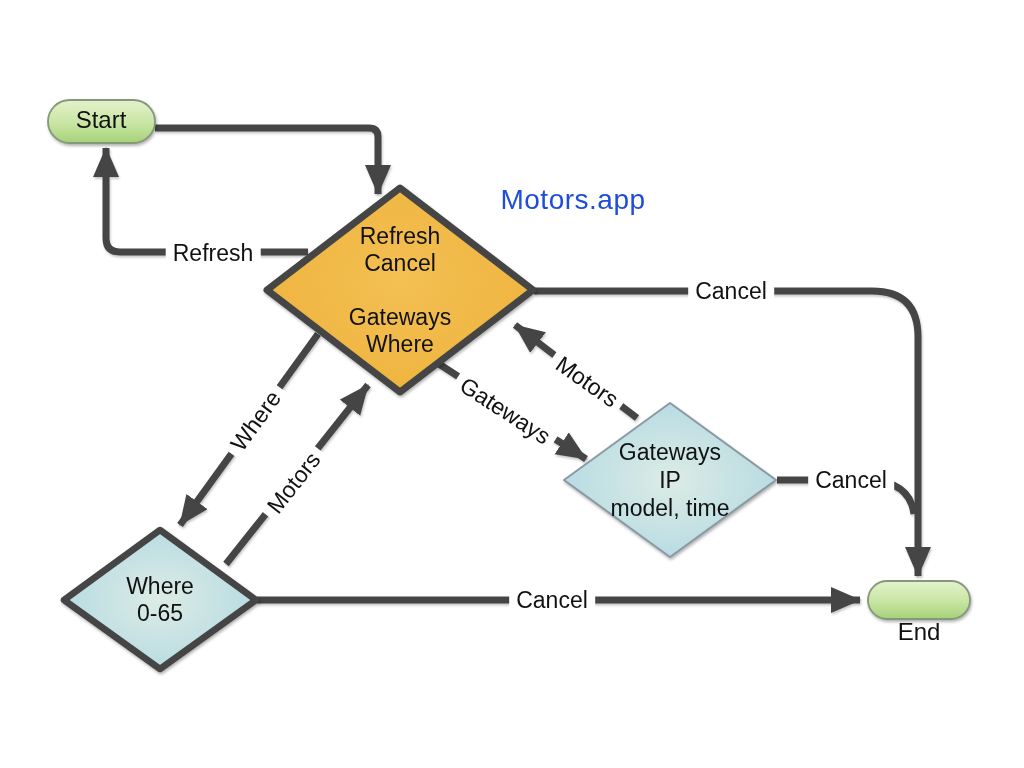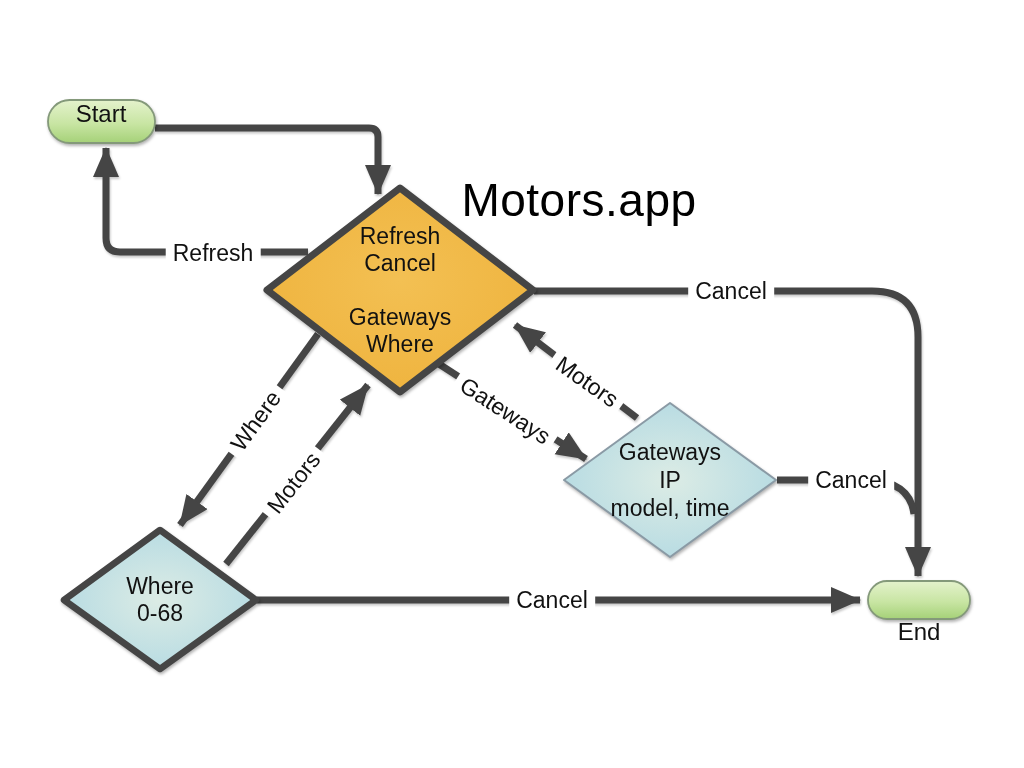--- a/index.html
+++ b/index.html
@@ -6,21 +6,21 @@
   .stage{
     position:relative;width:1024px;height:768px;background:#ffffff;overflow:hidden;
     font-family:"Liberation Sans", sans-serif;color:#111;
   }
   .diagram-svg{position:absolute;left:0;top:0;width:1024px;height:768px;}
   .shape-shadow{filter:drop-shadow(1px 2px 1.5px rgba(0,0,0,0.30));}
   .line-shadow{filter:drop-shadow(1px 2px 1px rgba(0,0,0,0.22));}
 
   .title{
     position:absolute;left:573px;top:200px;transform:translate(-50%,-50%);
-    font-size:46px;letter-spacing:0.5px;white-space:nowrap;color:#000000;margin-left:6px;
+    font-size:28px;letter-spacing:0.5px;white-space:nowrap;color:#1d4ed8;
   }
   .node-label{
     position:absolute;transform:translate(-50%,-50%);
     text-align:center;white-space:nowrap;
   }
   .node-line{font-size:23px;line-height:27px;min-height:27px;}
   .node-line.gw{line-height:28px;min-height:28px;}
   .terminal-label{font-size:24px;line-height:24px;}
   .edge-label{
     position:absolute;background:#ffffff;font-size:23px;line-height:25px;
@@ -68,39 +68,39 @@
       <rect x="48" y="100" width="107" height="43" rx="21.5" fill="url(#gradGreen)" stroke="#84997a" stroke-width="1.8"></rect>
       <polygon points="400,188 533,290 400,392 267,290" fill="url(#gradOrange)" stroke="#454545" stroke-width="7" stroke-linejoin="round"></polygon>
       <polygon points="670,403 776,480 670,557 564,480" fill="url(#gradBlue)" stroke="#8a9aa5" stroke-width="2" stroke-linejoin="round"></polygon>
       <polygon points="160,530 256,600 160,669 64,600" fill="url(#gradBlue)" stroke="#454545" stroke-width="6.5" stroke-linejoin="round"></polygon>
       <rect x="868" y="581" width="102" height="38" rx="19" fill="url(#gradGreen)" stroke="#84997a" stroke-width="1.8"></rect>
     </g>
   </svg>
 
   <div class="title">Motors.app</div>
 
-  <div class="node-label terminal-label" style="left:101px;top:114px;">Start</div>
+  <div class="node-label terminal-label" style="left:101px;top:120px;">Start</div>
 
   <div class="node-label" style="left:400px;top:290px;">
     <div class="node-line">Refresh</div>
     <div class="node-line">Cancel</div>
     <div class="node-line"></div>
     <div class="node-line">Gateways</div>
     <div class="node-line">Where</div>
   </div>
 
   <div class="node-label" style="left:670px;top:480px;">
     <div class="node-line gw">Gateways</div>
     <div class="node-line gw">IP</div>
     <div class="node-line gw">model, time</div>
   </div>
 
   <div class="node-label" style="left:160px;top:600px;">
     <div class="node-line">Where</div>
-    <div class="node-line">0-68</div>
+    <div class="node-line">0-65</div>
   </div>
 
   <div class="node-label terminal-label" style="left:919px;top:632px;">End</div>
 
   <div class="edge-label" style="left:213px;top:253px;transform:translate(-50%,-50%);">Refresh</div>
   <div class="edge-label" style="left:731px;top:291px;transform:translate(-50%,-50%);">Cancel</div>
   <div class="edge-label" style="left:851px;top:480px;transform:translate(-50%,-50%);">Cancel</div>
   <div class="edge-label" style="left:552px;top:600px;transform:translate(-50%,-50%);">Cancel</div>
   <div class="edge-label" style="left:256px;top:421px;transform:translate(-50%,-50%) rotate(-54deg);">Where</div>
   <div class="edge-label" style="left:294px;top:483px;transform:translate(-50%,-50%) rotate(-52deg);">Motors</div>

